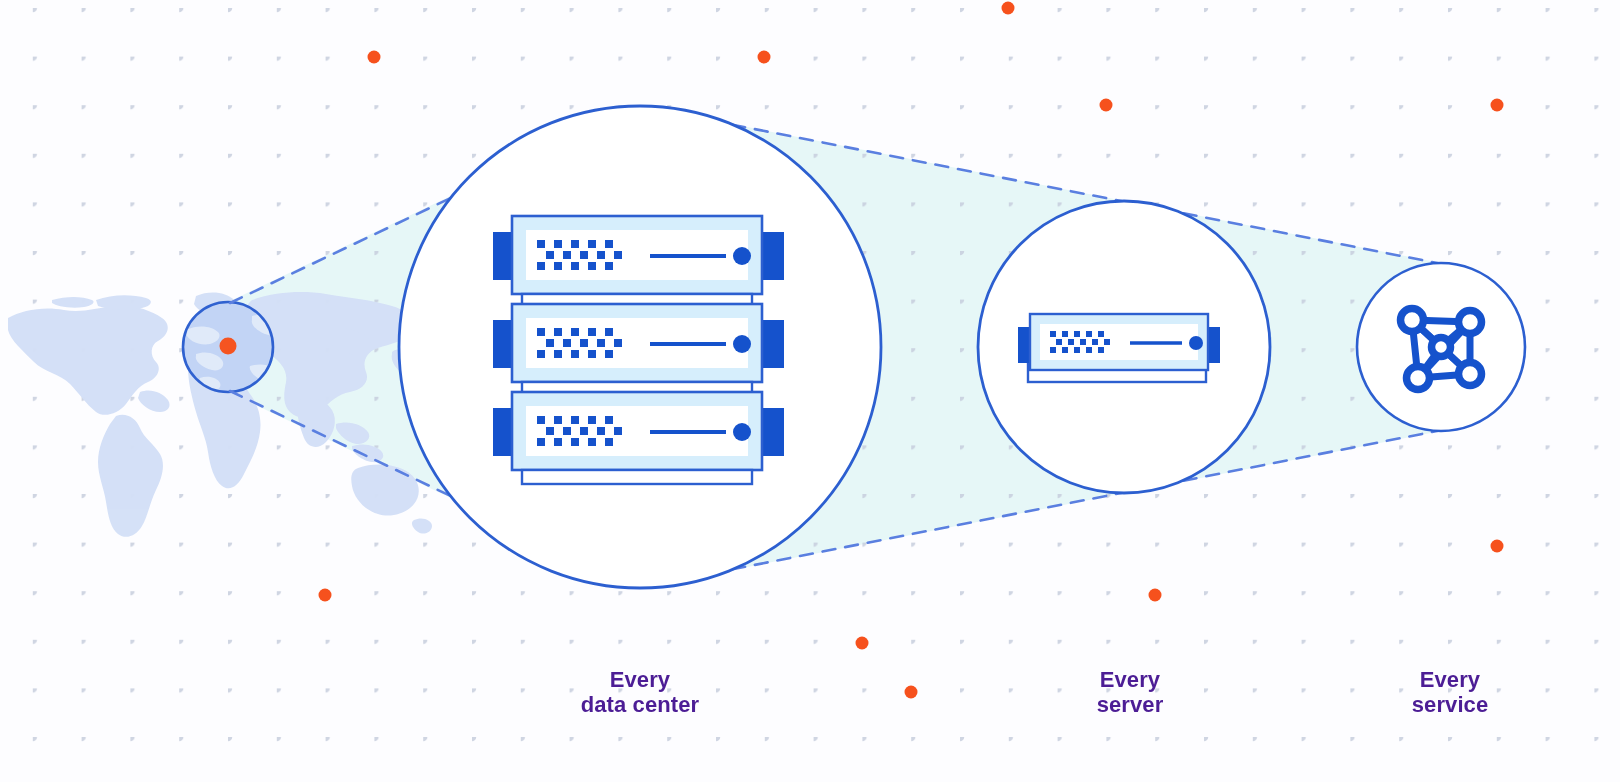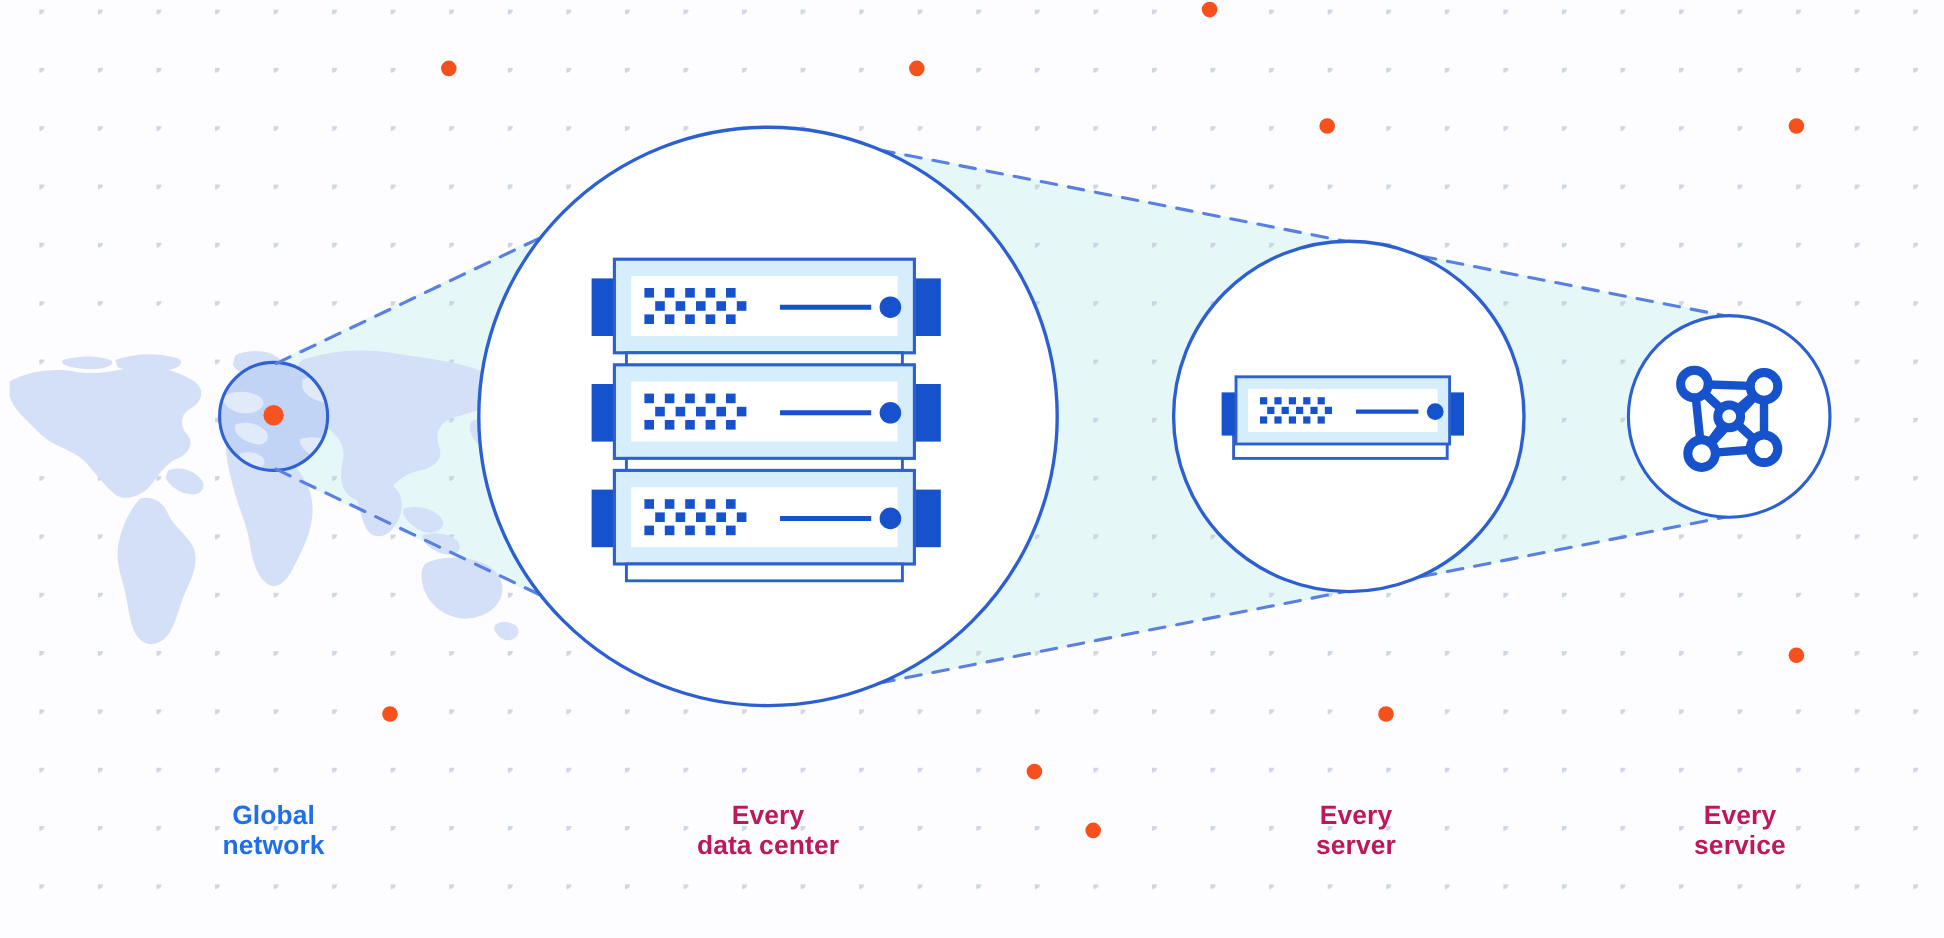--- a/index.html
+++ b/index.html
@@ -10,21 +10,21 @@
     overflow:hidden;
   }
   #stage{position:relative;width:1620px;height:782px;overflow:hidden;background:#fdfdff;}
   #art{position:absolute;left:0;top:0;width:1620px;height:782px;}
   .label{
     position:absolute;
     text-align:center;
     font-size:22px;
     font-weight:700;
     line-height:1.12;
-    color:#be185d;
+    color:#4c1d95;
     letter-spacing:.1px;
     white-space:pre-line;
     user-select:none;
   }
   .label.blue{color:#1f6feb;}
   #lbl-global{left:128px;top:668px;width:200px;}
   #lbl-dc{left:540px;top:668px;width:200px;}
   #lbl-server{left:1030px;top:668px;width:200px;}
   #lbl-service{left:1350px;top:668px;width:200px;}
 </style>
@@ -280,22 +280,20 @@
       <g>
         <circle cx="1412" cy="320" r="11.5" fill="#ffffff" stroke="#1552cc" stroke-width="7.5"></circle>
         <circle cx="1470" cy="322" r="11.5" fill="#ffffff" stroke="#1552cc" stroke-width="7.5"></circle>
         <circle cx="1418" cy="378" r="11.5" fill="#ffffff" stroke="#1552cc" stroke-width="7.5"></circle>
         <circle cx="1470" cy="374" r="11.5" fill="#ffffff" stroke="#1552cc" stroke-width="7.5"></circle>
         <circle cx="1441" cy="347" r="9.5" fill="#ffffff" stroke="#1552cc" stroke-width="7.5"></circle>
       </g>
     </g>
   </svg>
 
-  <div class="label blue" id="lbl-global">Global
-network</div>
 
   <div class="label" id="lbl-dc">Every
 data center</div>
 
   <div class="label" id="lbl-server">Every
 server</div>
 
   <div class="label" id="lbl-service">Every
 service</div>
 

